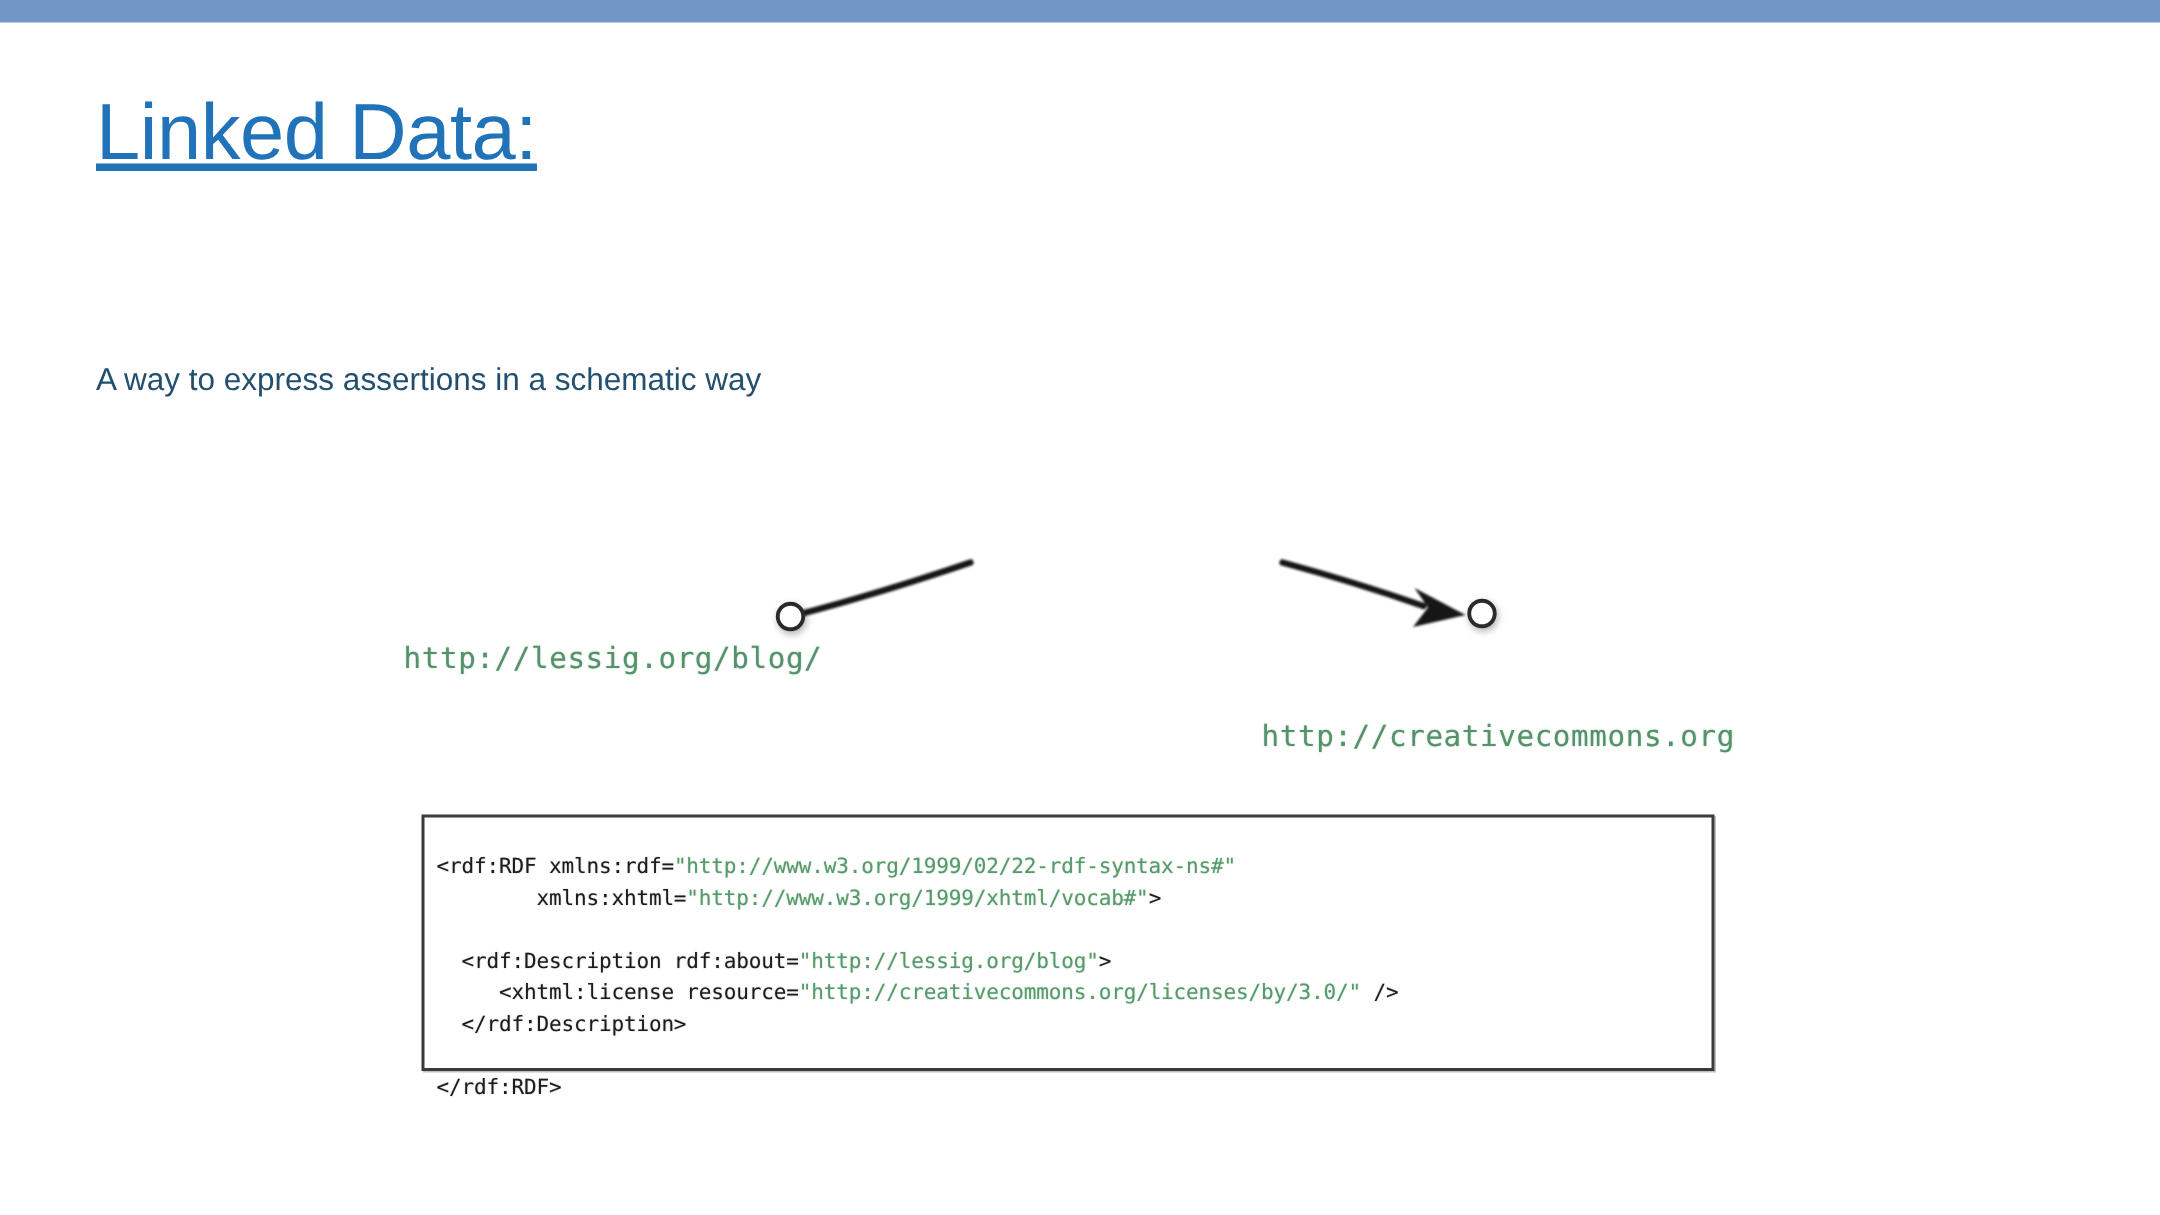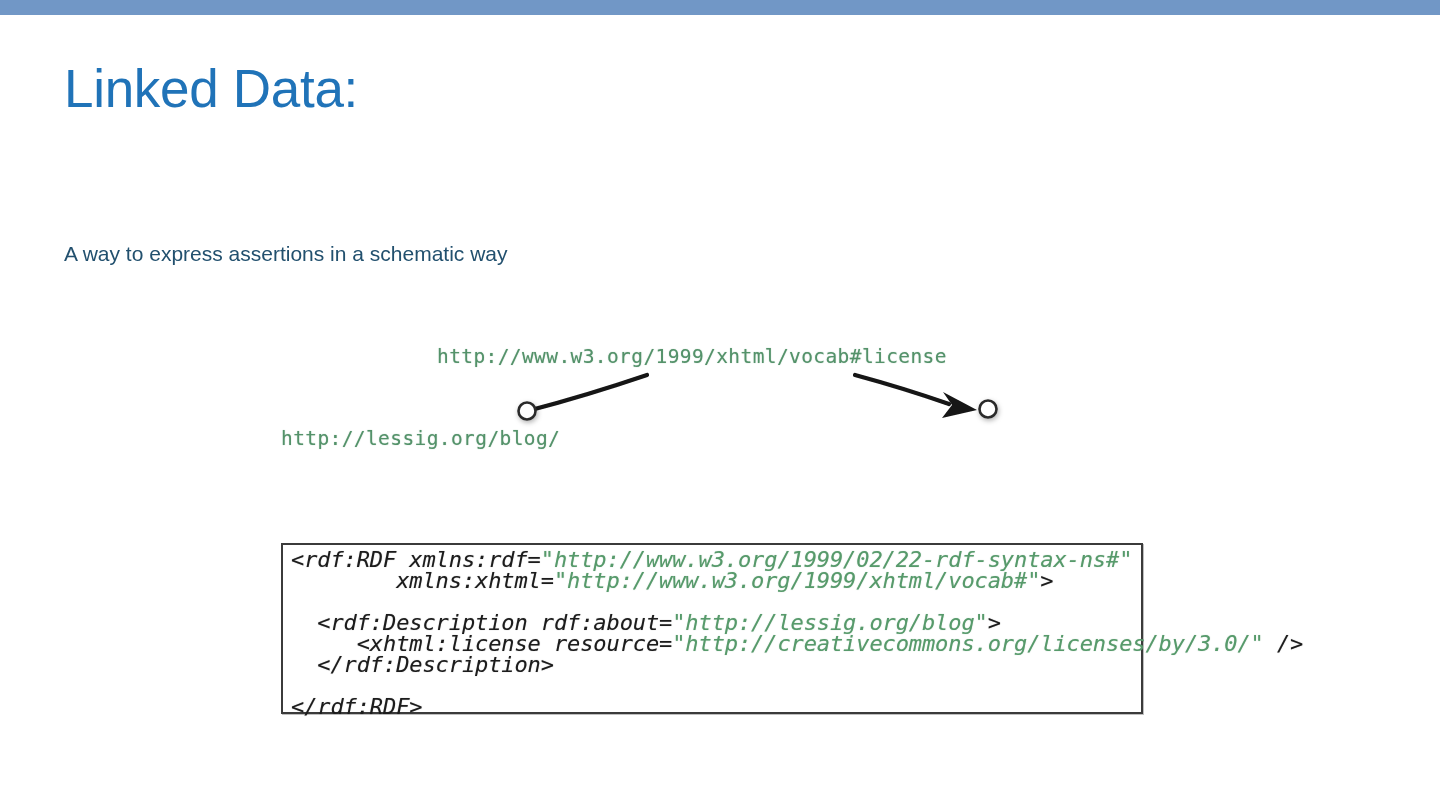--- a/index.html
+++ b/index.html
@@ -89,42 +89,41 @@
     width: 862px;
     height: 171px;
     border: 2px solid #3b3b3b;
     background: #ffffff;
     box-sizing: border-box;
     box-shadow: 1px 1px 0 rgba(0,0,0,0.25);
   }
   #code-body {
     position: absolute;
     left: 8px;
-    top: 4px;
+    top: 23px;
     font-family: "DejaVu Sans Mono", "Liberation Mono", monospace;
-    font-size: 22px;
+    font-size: 14px;
     line-height: 21px;
     letter-spacing: -0.1px;
     white-space: pre;
     color: #1c1c1c;
     text-shadow: 0 0 1px rgba(0,0,0,0.35);
-    font-style: italic;
   }
   .code-line { white-space: pre; min-height: 21px; }
   .tok-tag { color: #1c1c1c; }
   .tok-str { color: #579a6b; text-shadow: 0 0 1px rgba(87,154,107,0.5); }
   .code-blank { height: 21px; }
 </style>
 </head>
 <body>
 
 <div id="top-bar" style="background: rgb(113, 151, 198);"></div>
 
 <div id="title-block">
-  <div class="title-line" style="color: rgb(32, 115, 184);">Linked Data:</div>
+  <div class="title-line" style="color: rgb(32, 115, 184); text-decoration: underline;">Linked Data:</div>
 </div>
 
 <div id="subtitle" style="color: rgb(34, 80, 110);">A way to express assertions in a schematic way</div>
 
 <div id="graph-figure">
   <svg id="graph-svg" width="960" height="170" viewBox="0 0 960 170">
     <defs>
       <filter id="softblur" x="-30%" y="-30%" width="160%" height="160%">
         <feGaussianBlur stdDeviation="0.55"></feGaussianBlur>
       </filter>
@@ -144,21 +143,24 @@
 
     <g filter="url(#nodeshadow)">
       <circle cx="272" cy="81" r="8.5" fill="#ffffff" stroke="#2a2a2a" stroke-width="2.6"></circle>
     </g>
 
     <g filter="url(#nodeshadow)">
       <circle cx="733" cy="79" r="8.5" fill="#ffffff" stroke="#2a2a2a" stroke-width="2.6"></circle>
     </g>
   </svg>
 
-  <div class="graph-label" id="predicate-label" style="color: rgb(84, 146, 106);">http://www.w3.org/1999/xhtml/vocab#license</div>
 
-  <div class="graph-label" id="subject-label" style="color: rgb(84, 146, 106); margin-left: 12px;">http://lessig.org/blog/</div>
+  <div class="graph-label" id="subject-label" style="color: rgb(84, 146, 106);">http://lessig.org/blog/</div>
 
+  <div class="graph-label" id="object-label" style="color: rgb(84, 146, 106);">
+    <div>http://creativecommons.org</div>
+    <div>/licenses/by/3.0/</div>
+  </div>
 </div>
 
 <div id="code-box">
   <div id="code-body"><div class="code-line"><span class="tok-tag" style="color: rgb(28, 28, 28);">&lt;rdf:RDF xmlns:rdf=</span><span class="tok-str" style="color: rgb(87, 154, 107);">"http://www.w3.org/1999/02/22-rdf-syntax-ns#"</span></div><div class="code-line"><span class="tok-tag" style="color: rgb(28, 28, 28);">        xmlns:xhtml=</span><span class="tok-str" style="color: rgb(87, 154, 107);">"http://www.w3.org/1999/xhtml/vocab#"</span><span class="tok-tag" style="color: rgb(28, 28, 28);">&gt;</span></div><div class="code-line code-blank">&nbsp;</div><div class="code-line"><span class="tok-tag" style="color: rgb(28, 28, 28);">  &lt;rdf:Description rdf:about=</span><span class="tok-str" style="color: rgb(87, 154, 107);">"http://lessig.org/blog"</span><span class="tok-tag" style="color: rgb(28, 28, 28);">&gt;</span></div><div class="code-line"><span class="tok-tag" style="color: rgb(28, 28, 28);">     &lt;xhtml:license resource=</span><span class="tok-str" style="color: rgb(87, 154, 107);">"http://creativecommons.org/licenses/by/3.0/"</span><span class="tok-tag" style="color: rgb(28, 28, 28);"> /&gt;</span></div><div class="code-line"><span class="tok-tag" style="color: rgb(28, 28, 28);">  &lt;/rdf:Description&gt;</span></div><div class="code-line code-blank">&nbsp;</div><div class="code-line"><span class="tok-tag" style="color: rgb(28, 28, 28);">&lt;/rdf:RDF&gt;</span></div></div>
 </div>
 
 </body></html>

